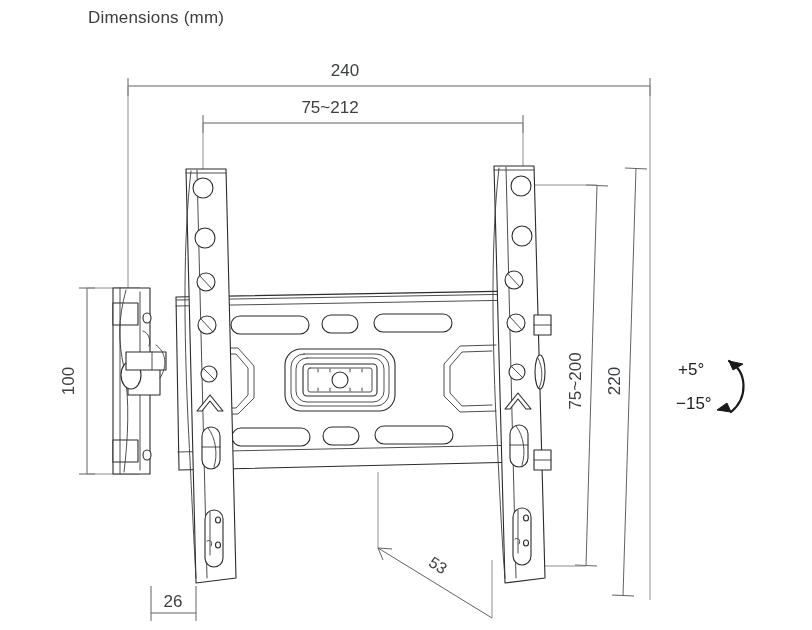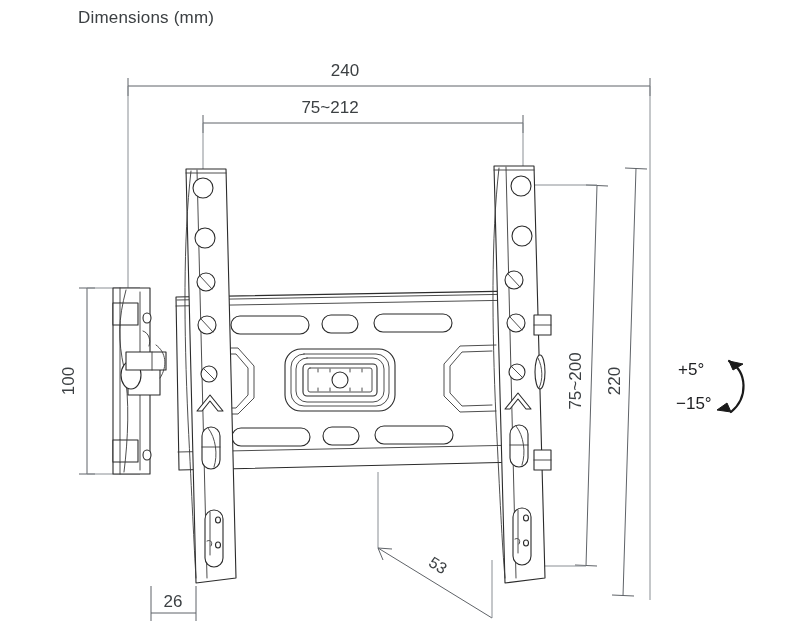--- a/index.html
+++ b/index.html
@@ -9,21 +9,21 @@
   }
   body {
     width: 812px;
     height: 630px;
     position: relative;
     font-family: "Liberation Sans", sans-serif;
     overflow: hidden;
   }
   #page-title {
     position: absolute;
-    left: 78px;
+    left: 88px;
     top: 8px;
     font-size: 17px;
     color: #3c4043;
     letter-spacing: 0.2px;
     white-space: nowrap;
   }
   #drawing {
     position: absolute;
     left: 0;
     top: 0;

